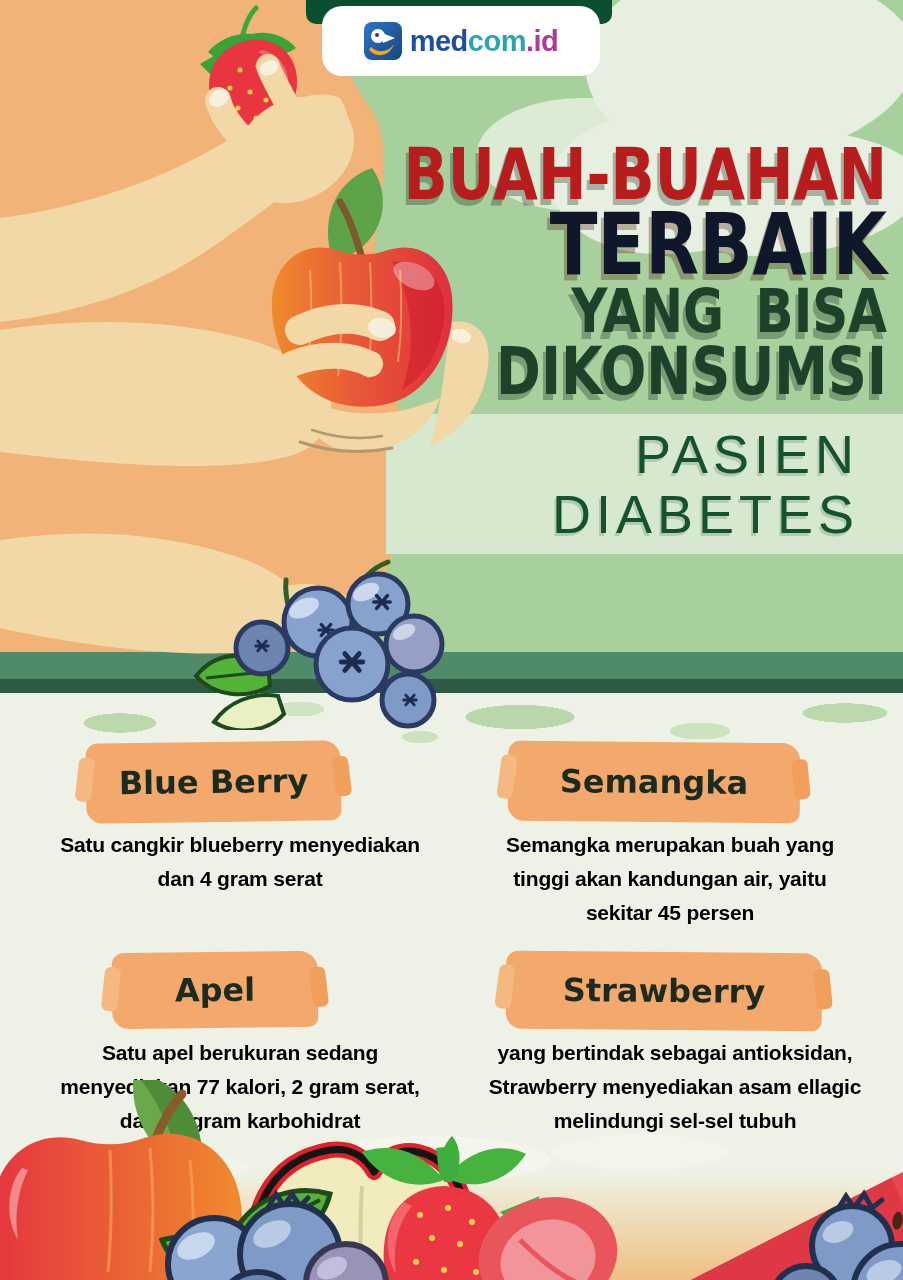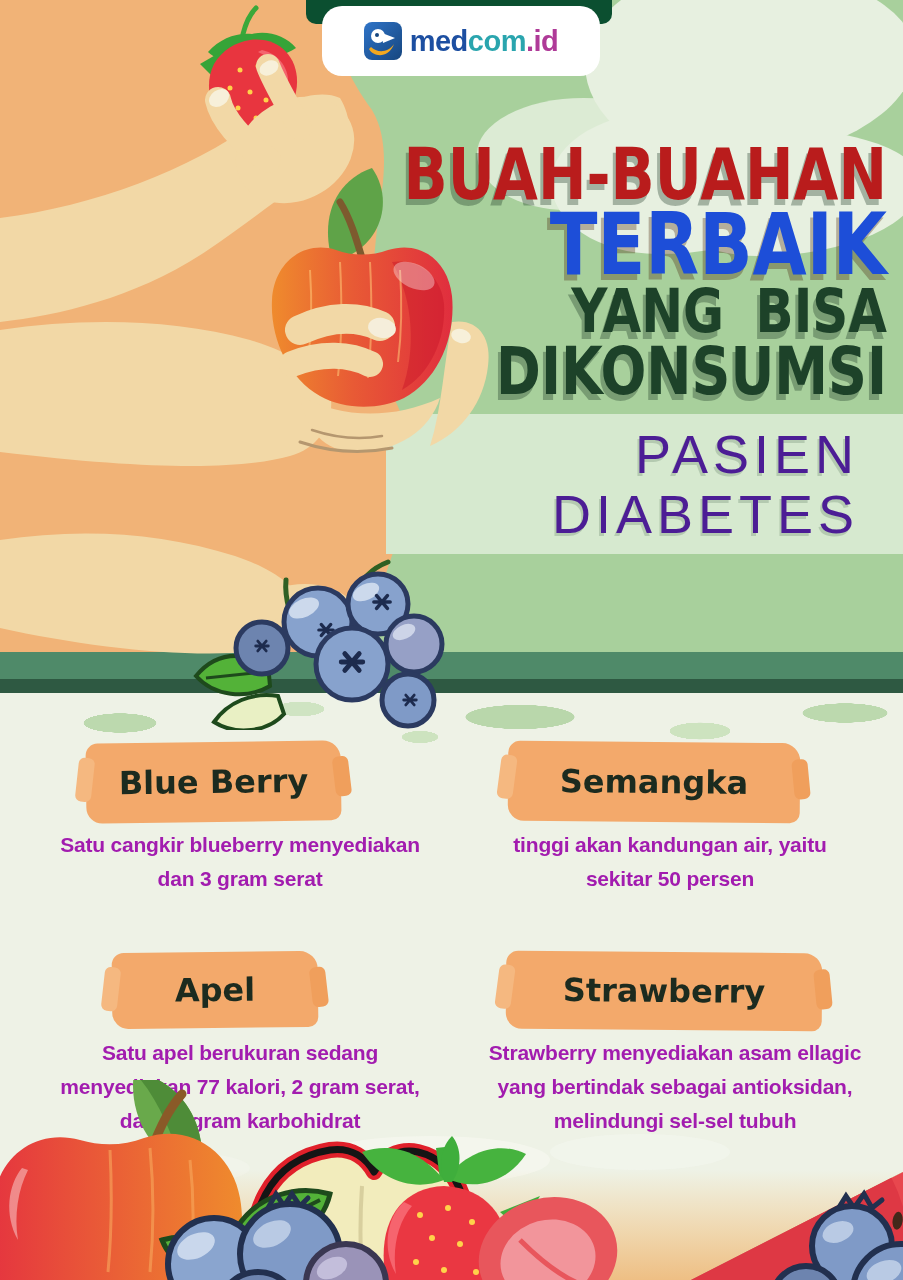--- a/index.html
+++ b/index.html
@@ -30,31 +30,31 @@
   .logo-text{font-weight:bold;font-size:29px;letter-spacing:-0.5px;font-family:"Liberation Sans",sans-serif;}
   .logo-med{color:#1d4fa1}.logo-com{color:#2aa5ae}.logo-id{color:#af3a98}
   
   .title-block{
     position:absolute;left:380px;top:144px;right:16px;text-align:right;z-index:3;
     font-family:"DejaVu Sans",sans-serif;font-weight:bold;
   }
   .t-line{display:block;}
   .t-line span{display:inline-block;transform:scaleY(1.22);transform-origin:100% 60%;}
   .t1{font-size:58px;line-height:64px;color:#b91c1c;text-shadow:-3px 5px 0 rgba(20,48,28,.32);}
-  .t2{font-size:70px;line-height:76px;color:#1d4ed8;text-shadow:-3px 5px 0 rgba(70,35,10,.32);}
+  .t2{font-size:70px;line-height:76px;color:#0f172a;text-shadow:-3px 5px 0 rgba(70,35,10,.32);}
   .t3{font-size:50px;line-height:58px;color:#1d4229;word-spacing:14px;text-shadow:-3px 5px 0 rgba(20,48,28,.32);}
   .t4{font-size:54px;line-height:62px;color:#1d4229;text-shadow:-3px 5px 0 rgba(20,48,28,.32);}
   .pasien-band{
     position:absolute;left:386px;top:414px;width:517px;height:140px;
     background:#d6e9cf;z-index:2;
   }
   .pasien-text{
     position:absolute;left:386px;top:424px;width:517px;z-index:3;
     text-align:right;padding-right:44px;box-sizing:border-box;
-    font-size:54px;line-height:60px;letter-spacing:5px;color:#4c1d95;
+    font-size:54px;line-height:60px;letter-spacing:5px;color:#14532d;
     text-shadow:-2px 3px 0 rgba(25,60,40,.18);
   }
   .credit{
     position:absolute;left:386px;top:568px;width:517px;z-index:3;
     text-align:center;font-size:16px;color:#2e6344;
   }
   .credit b{color:#1f4b30;}
   .credit .sep{margin:0 14px;}
   .stripe-light{position:absolute;left:0;top:652px;width:903px;height:27px;background:#4f8a69;z-index:4;}
   .stripe-dark{position:absolute;left:0;top:679px;width:903px;height:14px;background:#2e5942;z-index:4;}
@@ -86,21 +86,21 @@
     font-family:"DejaVu Sans",sans-serif;font-weight:bold;font-size:32px;color:#1c2b1f;
     position:relative;z-index:1;
   }
   .lbl-blueberry{left:86px;top:742px;width:255px;height:80px;transform:rotate(-0.8deg);}
   .lbl-semangka{left:508px;top:742px;width:292px;height:80px;transform:rotate(0.5deg);}
   .lbl-apel{left:112px;top:952px;width:206px;height:76px;transform:rotate(-0.6deg);}
   .lbl-strawberry{left:506px;top:952px;width:316px;height:78px;transform:rotate(0.5deg);}
   .body-text{
     position:absolute;text-align:center;z-index:3;
     font-family:"Liberation Sans",sans-serif;font-weight:bold;
-    font-size:21px;line-height:34px;color:#a21caf;letter-spacing:-0.2px;
+    font-size:21px;line-height:34px;color:#000000;letter-spacing:-0.2px;
   }
   .bt-blueberry{left:30px;top:828px;width:420px;}
   .bt-semangka{left:460px;top:828px;width:420px;}
   .bt-apel{left:25px;top:1036px;width:430px;}
   .bt-strawberry{left:455px;top:1036px;width:440px;}
   .fruits-svg{position:absolute;left:0;top:1080px;z-index:5;}
 </style>
 </head>
 <body>
 
@@ -259,34 +259,35 @@
     </div>
   <div class="brush-label lbl-apel">
       <span class="lbl">Apel</span>
     </div>
   <div class="brush-label lbl-strawberry">
       <span class="lbl">Strawberry</span>
     </div>
 
   <div class="body-text bt-blueberry">
     <div>Satu cangkir blueberry menyediakan</div>
-    <div>dan 3 gram serat</div>
+    <div>dan 4 gram serat</div>
   </div>
   <div class="body-text bt-semangka">
+    <div>Semangka merupakan buah yang</div>
     <div>tinggi akan kandungan air, yaitu</div>
-    <div>sekitar 50 persen</div>
+    <div>sekitar 45 persen</div>
   </div>
   <div class="body-text bt-apel">
     <div>Satu apel berukuran sedang</div>
     <div>menyediakan 77 kalori, 2 gram serat,</div>
     <div>dan 21 gram karbohidrat</div>
   </div>
   <div class="body-text bt-strawberry">
+    <div>yang bertindak sebagai antioksidan,</div>
     <div>Strawberry menyediakan asam ellagic</div>
-    <div>yang bertindak sebagai antioksidan,</div>
     <div>melindungi sel-sel tubuh</div>
   </div>
 
   <svg class="fruits-svg" width="903" height="200" viewBox="0 1080 903 200">
     <defs>
       <linearGradient id="gStrip" x1="0" y1="0" x2="0" y2="1">
         <stop offset="0" stop-color="rgba(244,196,128,0)"></stop>
         <stop offset="1" stop-color="#eebf84"></stop>
       </linearGradient>
       <linearGradient id="gApple3" x1="0" y1="0" x2="1" y2="0">

